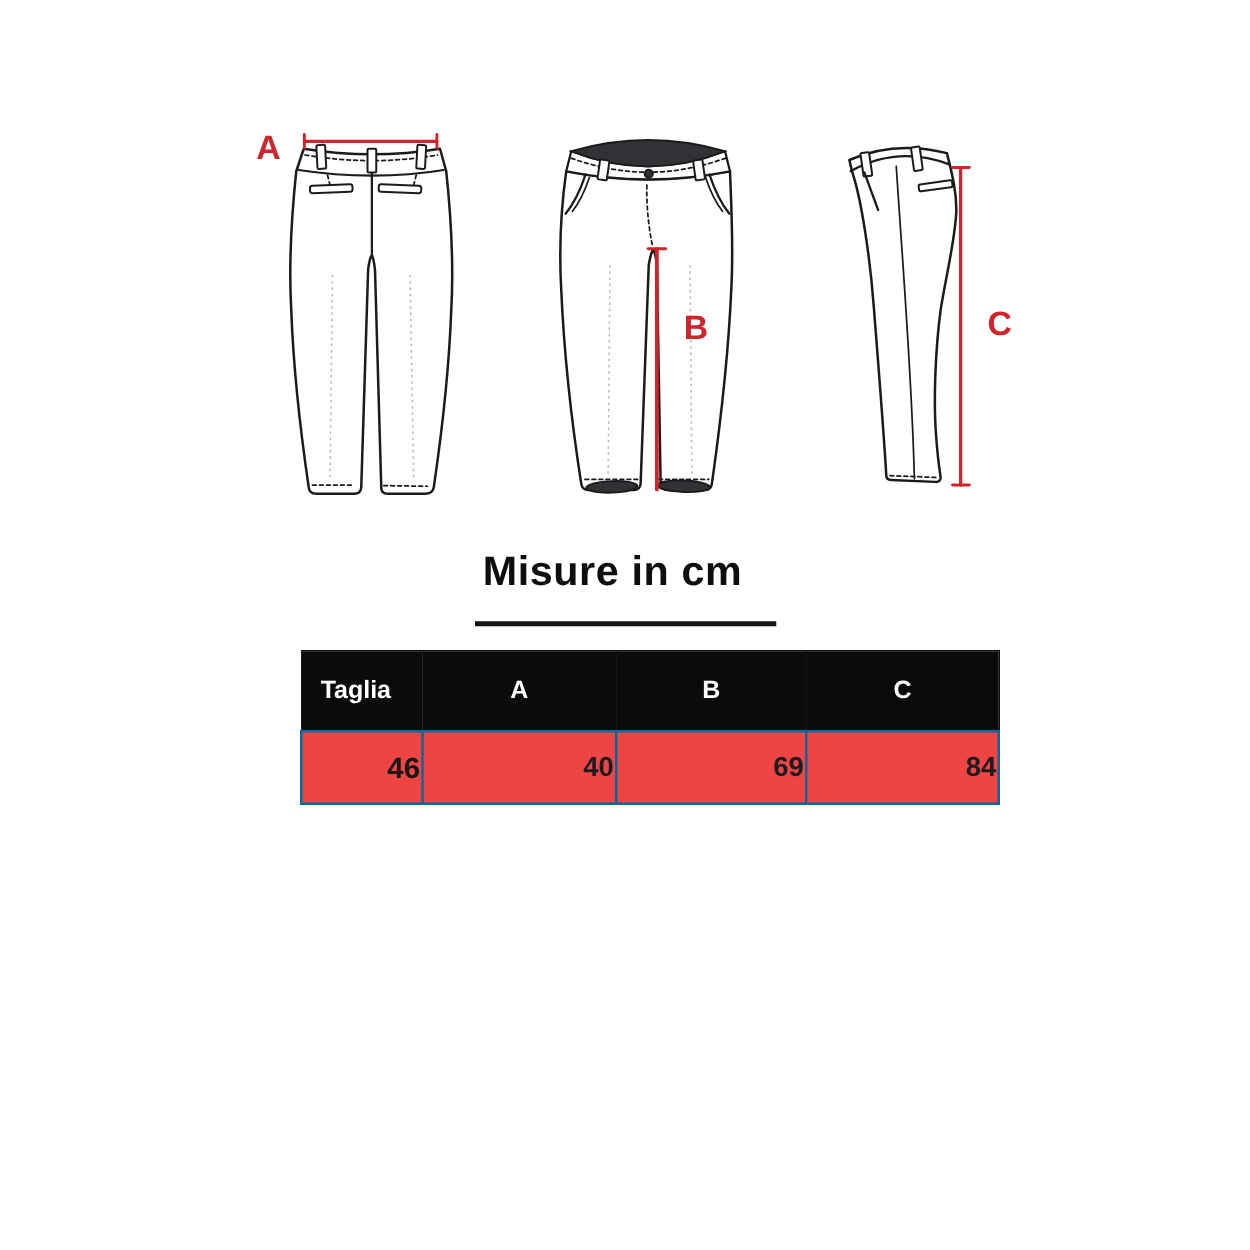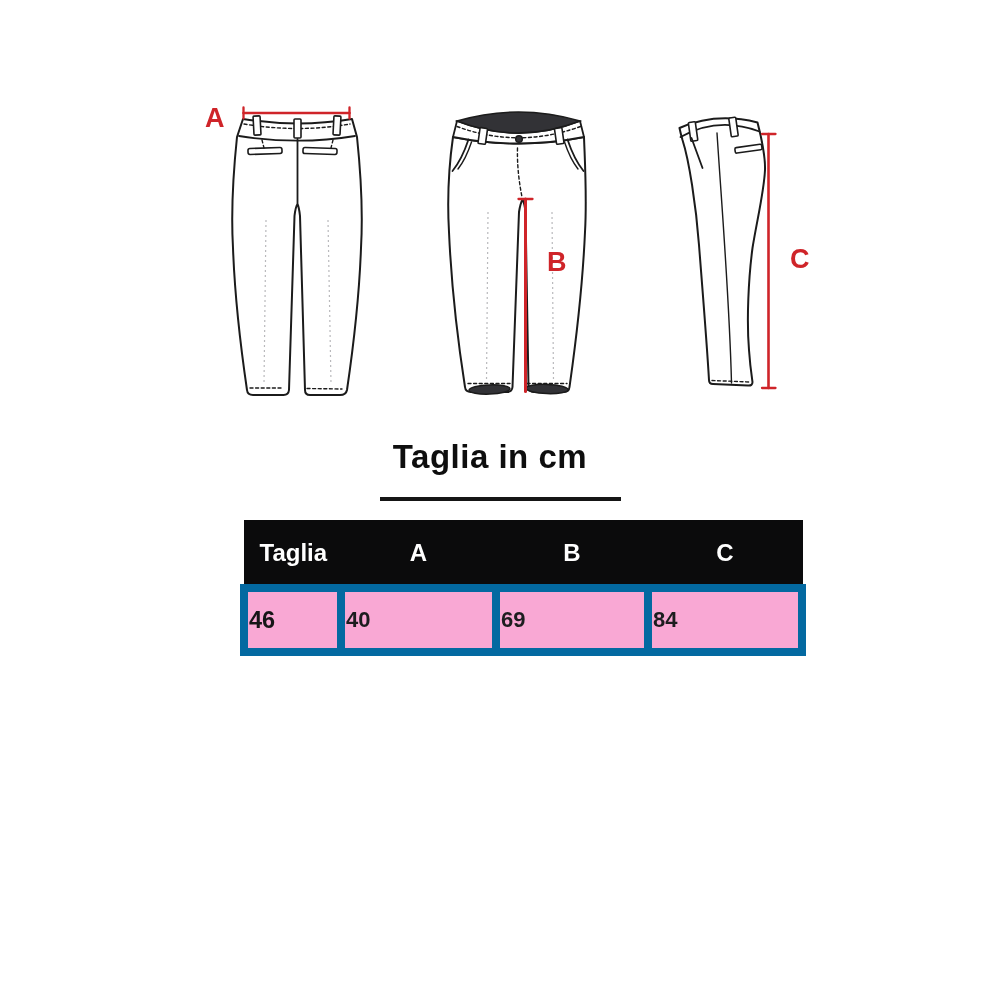--- a/index.html
+++ b/index.html
@@ -28,27 +28,27 @@
     position:absolute; left:190px; top:438px; width:600px; text-align:center;
     font-size:33px; font-weight:800; color:#0e0e0e; letter-spacing:.5px;
   }
   .title-underline { position:absolute; left:380px; top:497px; width:241px; height:3.5px; background:#151515; }
 
   
   .table-wrap { position:absolute; left:240px; top:520px; width:558px; }
   table.size-table { width:558px; table-layout:fixed; border-collapse:collapse; }
   table.size-table th {
     background:var(--table-header-bg,#0b0b0c); color:#ffffff; height:61px;
-    font-size:24px; font-weight:700; text-align:center;
+    font-size:20px; font-weight:700; text-align:center;
     border:1px solid var(--table-header-bg,#0b0b0c);
   }
   table.size-table th.first { text-align:left; padding-left:15px; }
   table.size-table td {
-    height:54px; border:8px solid #0369a1; background:#f9a8d4;
-    text-align:left; font-size:22px; font-weight:700; color:#1d1d1f;
+    height:54px; border:2px solid #0369a1; background:#ef4444;
+    text-align:right; font-size:22px; font-weight:700; color:#1d1d1f;
   }
   table.size-table td.first { font-size:23.5px; color:#161617; }
 </style>
 </head>
 <body>
 
 <div class="page">
 
   <svg class="diagram-svg" viewBox="170 60 700 380" xmlns="http://www.w3.org/2000/svg">
 
@@ -141,21 +141,21 @@
       <path class="thin" d="M 717 133 C 722 210 729.5 300 731.5 383"></path>
       <path class="thin dashed" d="M 712 380.5 L 750 382"></path>
       <g>
         <path class="red-line" d="M 768.5 134 L 768.5 388"></path>
         <path class="red-tick" d="M 762 134 L 775.5 134 M 762 388 L 775.5 388"></path>
       </g>
       <text class="red-label" x="790" y="268">C</text>
     </g>
   </svg>
 
-  <div class="page-title">Taglia in cm</div>
+  <div class="page-title">Misure in cm</div>
   <div class="title-underline"></div>
 
   <div class="table-wrap">
     <table class="size-table">
       <colgroup>
         <col style="width:97px">
           <col style="width:155px">
           <col style="width:152px">
           <col style="width:154px">
       </colgroup>

